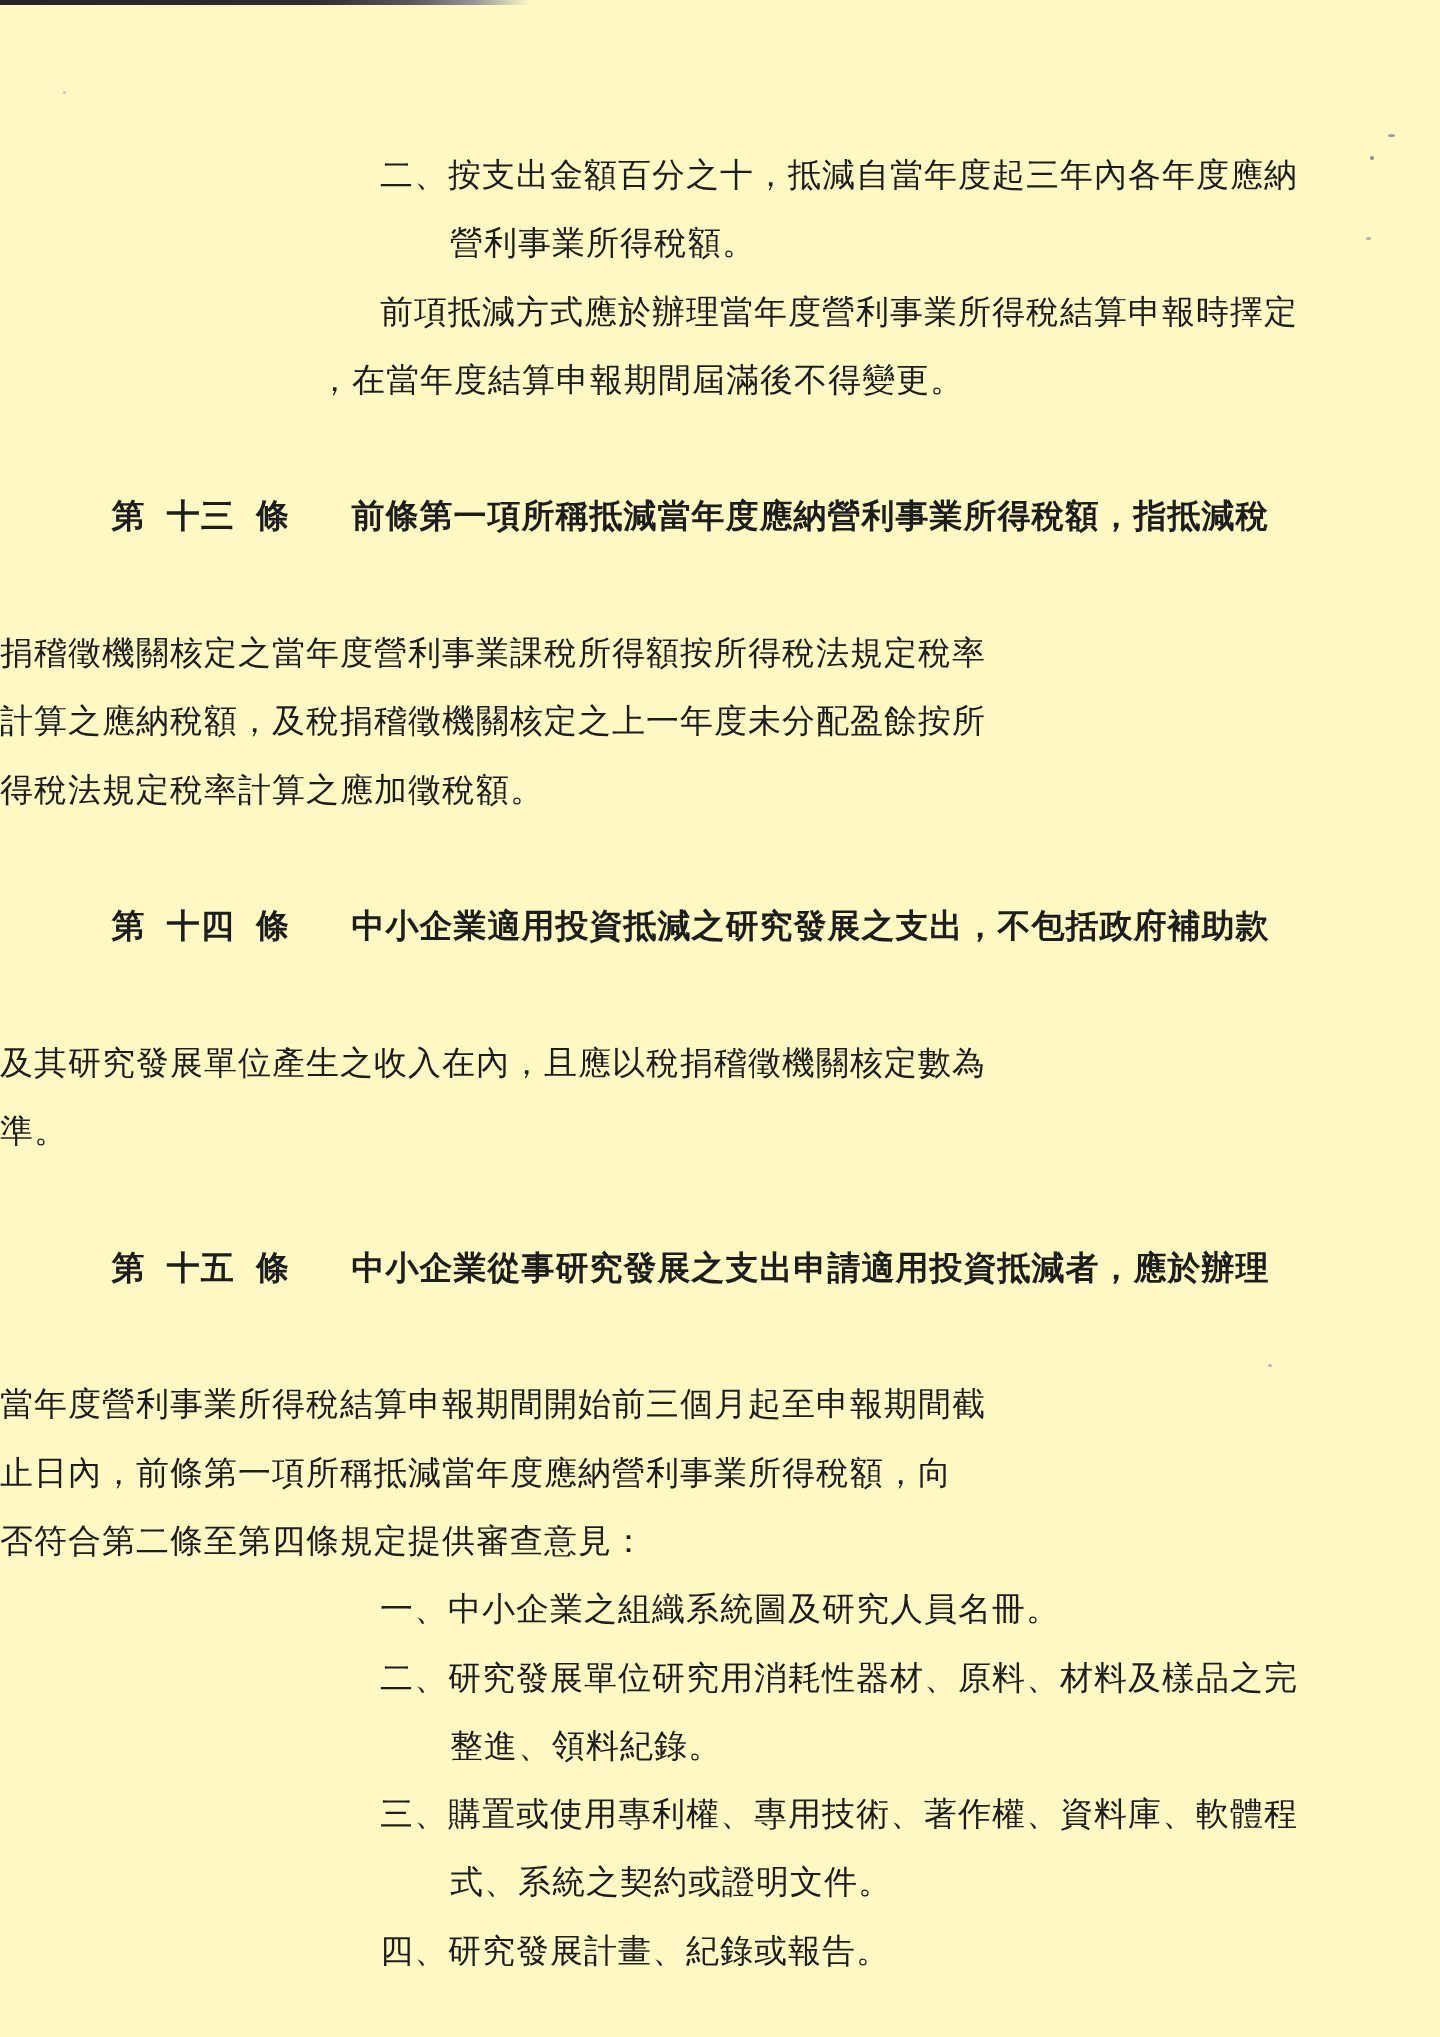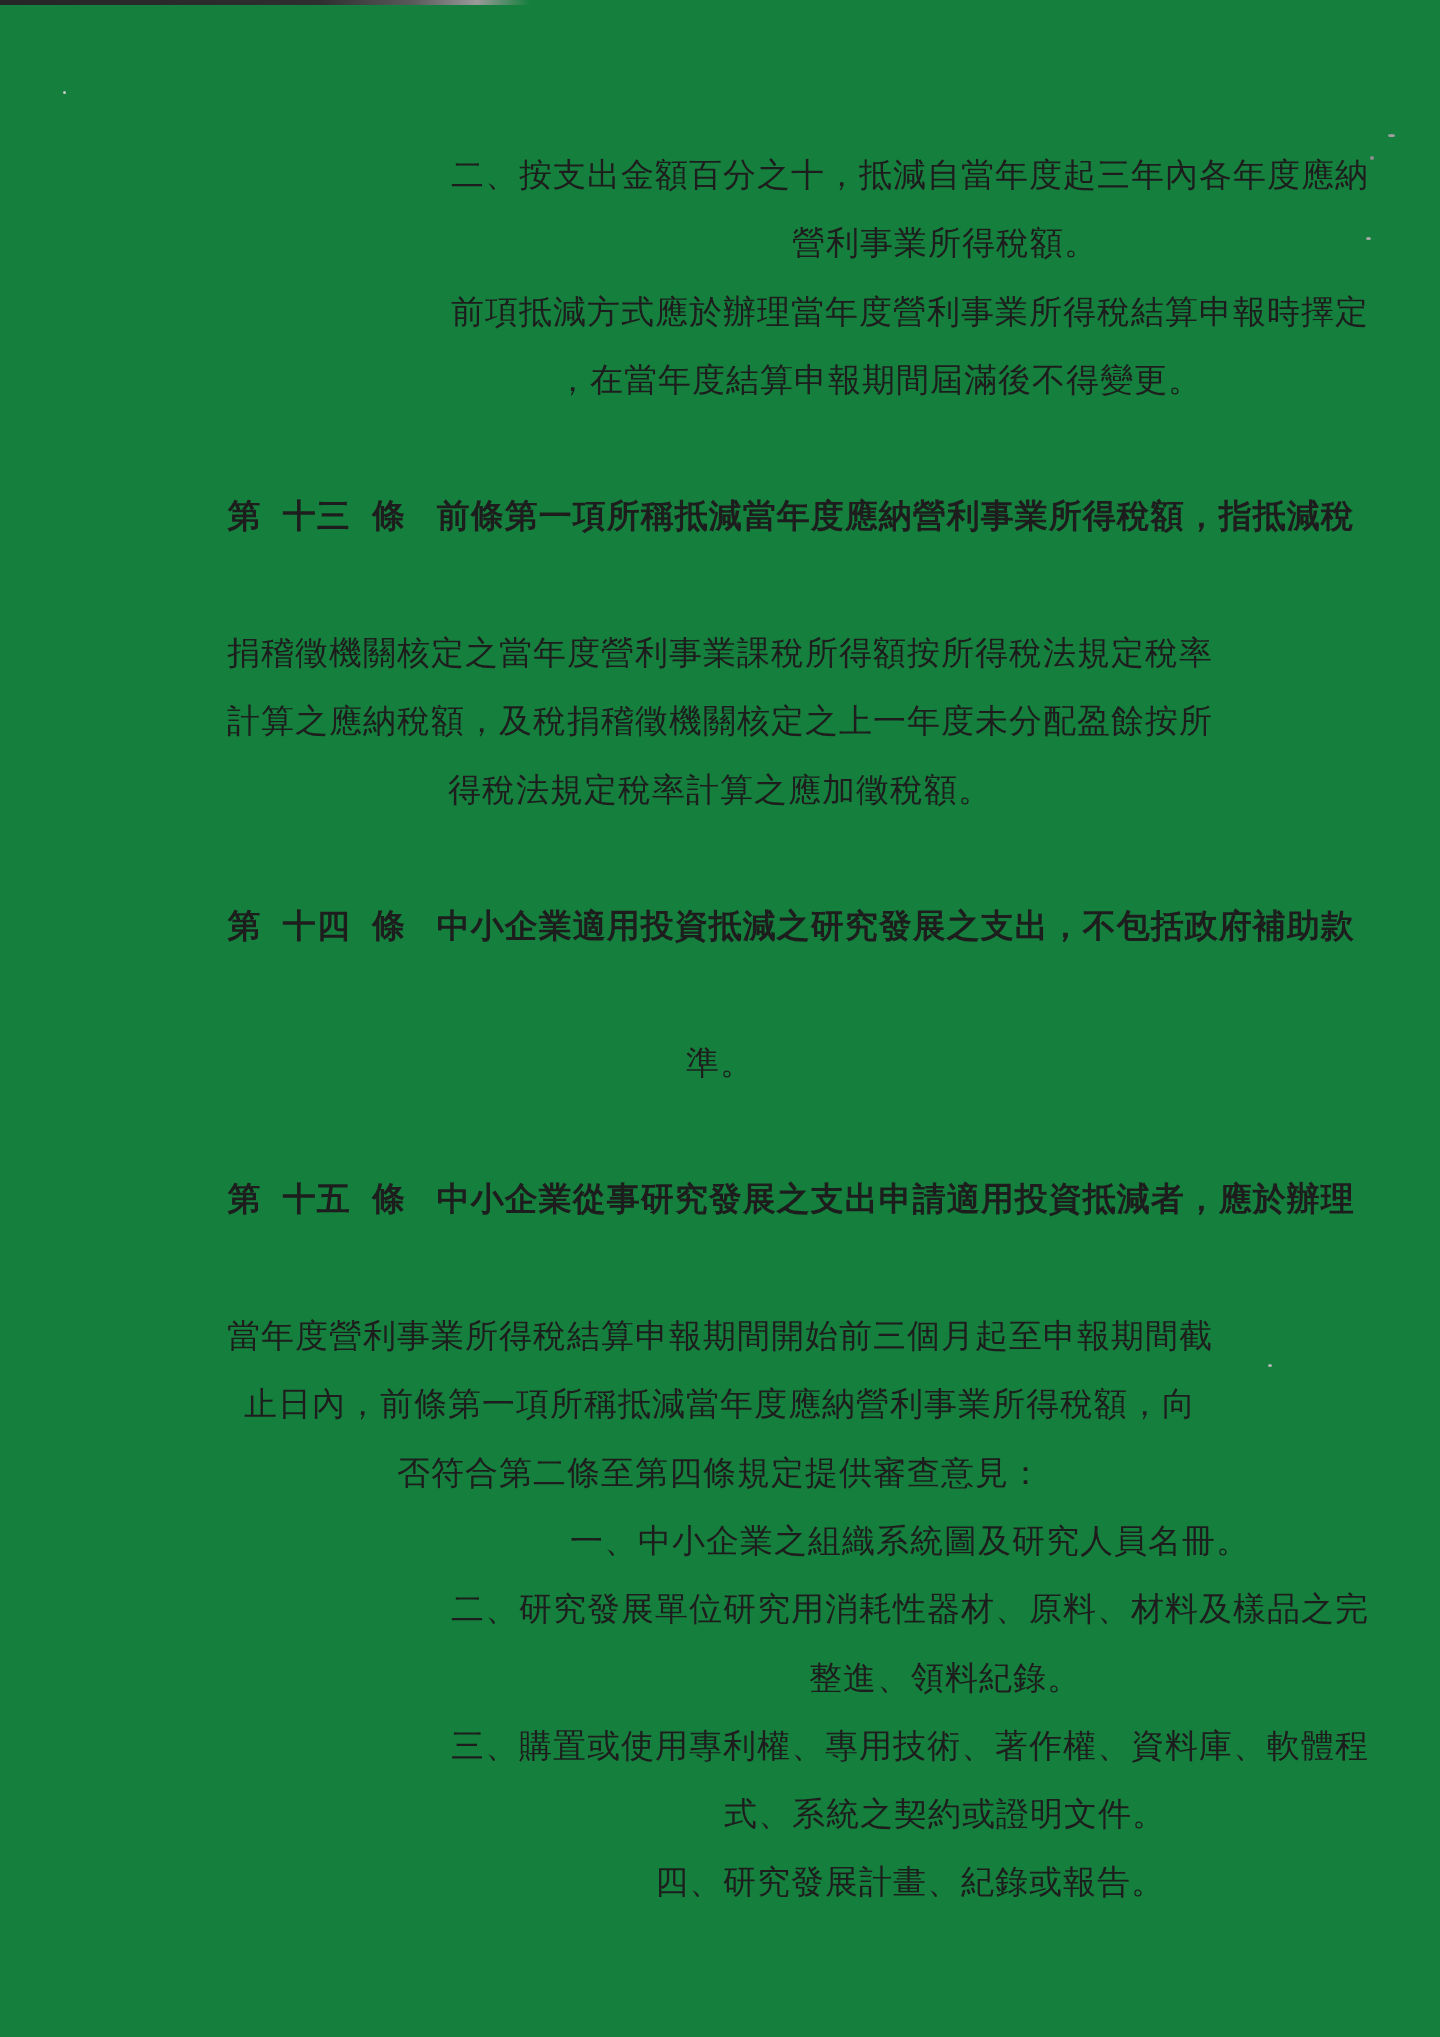--- a/index.html
+++ b/index.html
@@ -5,22 +5,21 @@
   html,body{margin:0;padding:0;}
   body{
     width:1440px;height:2037px;
     background:#ffffff;
     overflow:hidden;
     position:relative;
     font-family:"Liberation Serif","DejaVu Serif",serif;
   }
   .page{
     position:absolute;inset:0;
-    background:#15803d;
-    text-align:center;
+    background:#fef9c3;
   }
   
   .doc{
     position:absolute;
     top:141px;left:0;width:1440px;
     color:#1d1d1d;
     font-size:33px;
     letter-spacing:1px;
     line-height:68.3px;
   }
@@ -71,20 +70,21 @@
     <div class="line k-art">
       <span class="art-no">第 十三 條</span><span>前條第一項所稱抵減當年度應納營利事業所得稅額，指抵減稅</span>
     </div>
     <div class="line k-cont">捐稽徵機關核定之當年度營利事業課稅所得額按所得稅法規定稅率</div>
     <div class="line k-cont">計算之應納稅額，及稅捐稽徵機關核定之上一年度未分配盈餘按所</div>
     <div class="line k-cont">得稅法規定稅率計算之應加徵稅額。</div>
 
     <div class="line k-art">
       <span class="art-no">第 十四 條</span><span>中小企業適用投資抵減之研究發展之支出，不包括政府補助款</span>
     </div>
+    <div class="line k-cont">及其研究發展單位產生之收入在內，且應以稅捐稽徵機關核定數為</div>
     <div class="line k-cont">準。</div>
 
     <div class="line k-art">
       <span class="art-no">第 十五 條</span><span>中小企業從事研究發展之支出申請適用投資抵減者，應於辦理</span>
     </div>
     <div class="line k-cont">當年度營利事業所得稅結算申報期間開始前三個月起至申報期間截</div>
     <div class="line k-cont">止日內，前條第一項所稱抵減當年度應納營利事業所得稅額，向</div>
     <div class="line k-cont">否符合第二條至第四條規定提供審查意見：</div>
 
     <div class="line k-item">一、中小企業之組織系統圖及研究人員名冊。</div>

